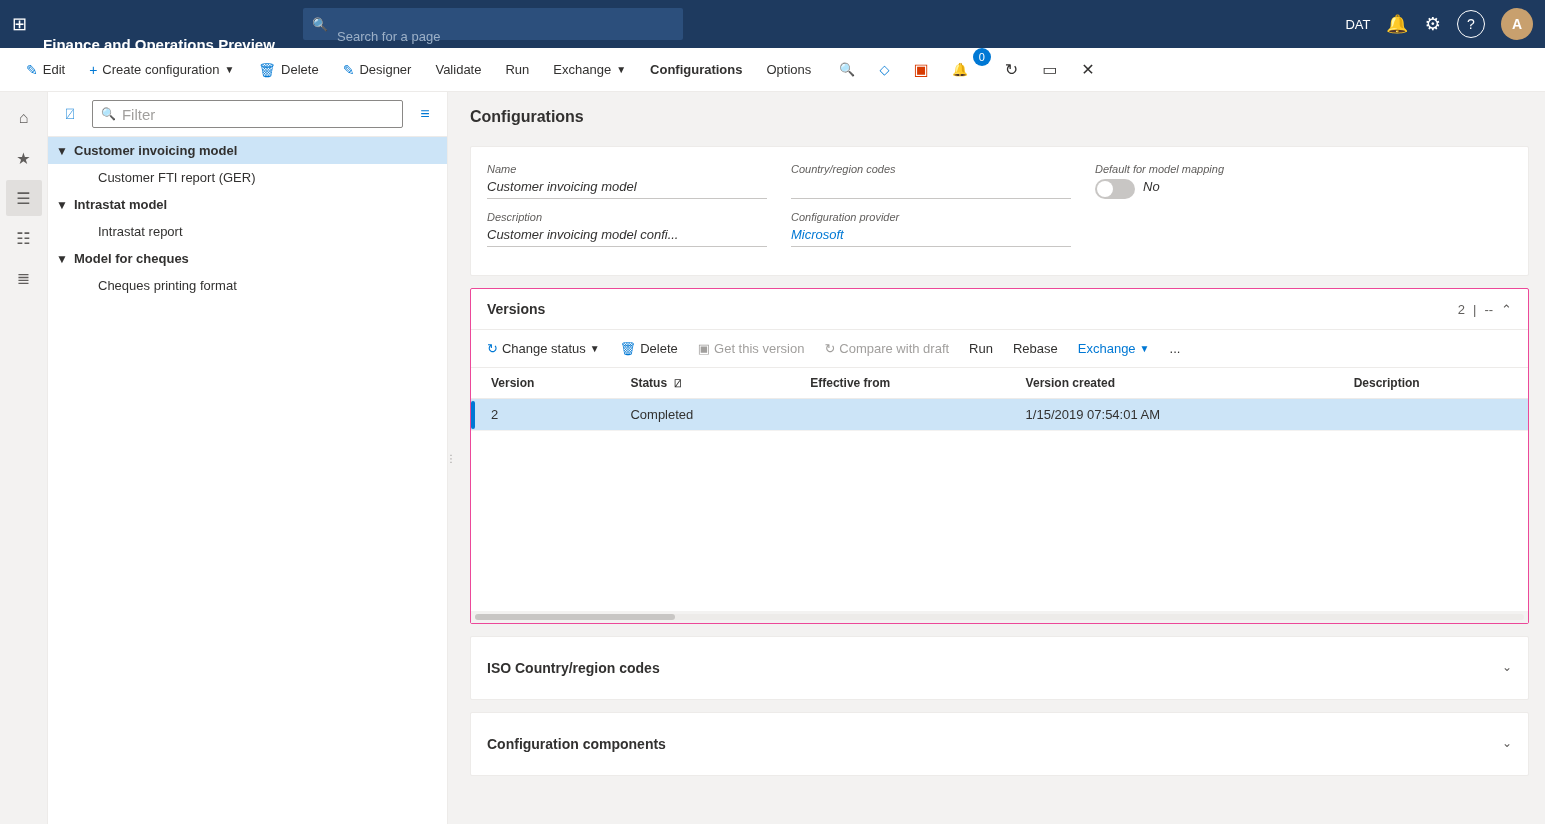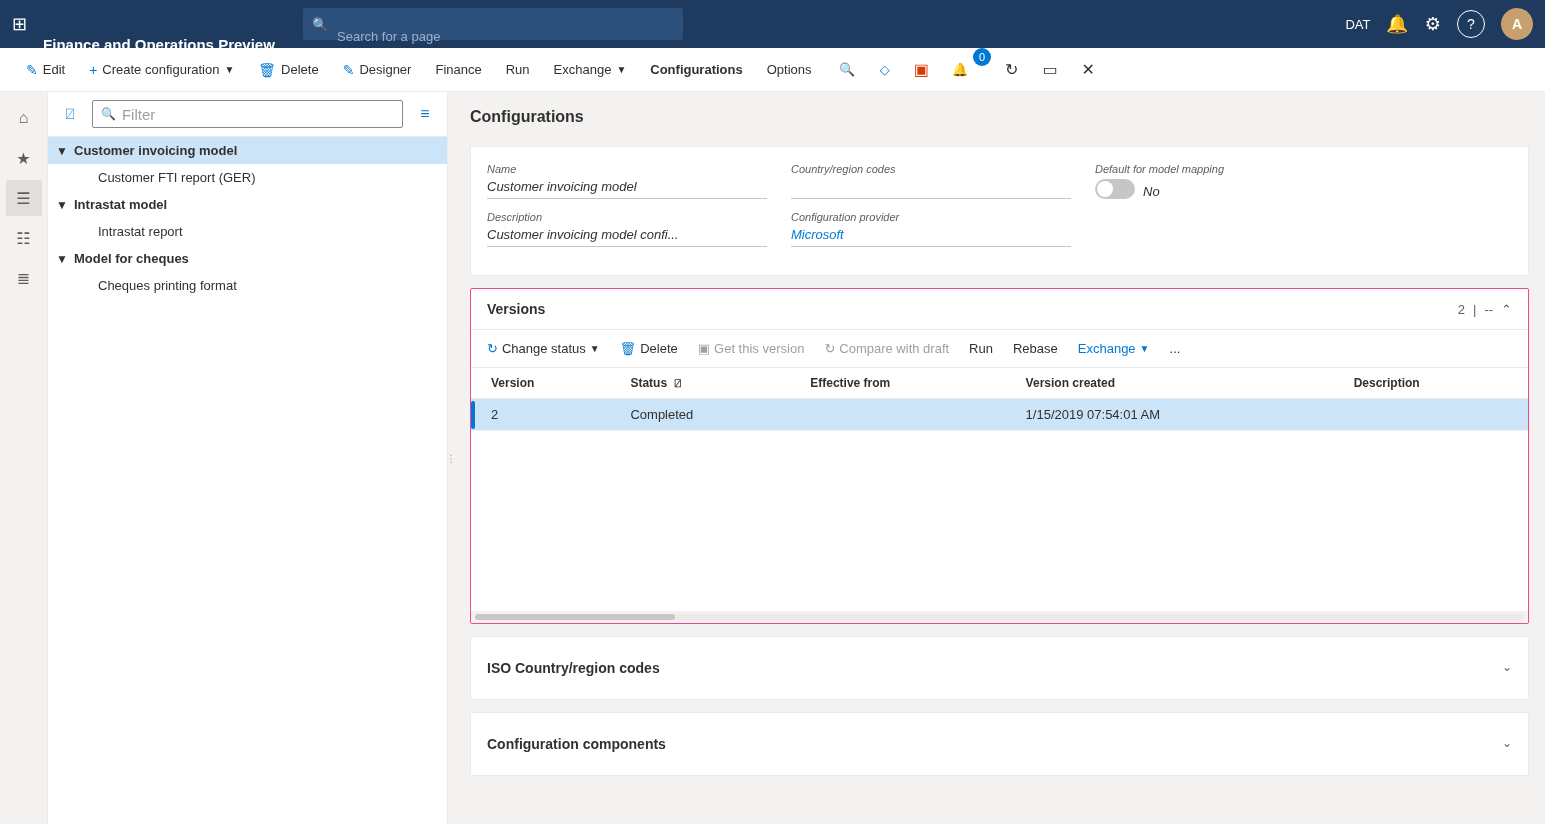--- a/index.html
+++ b/index.html
@@ -197,21 +197,21 @@
       border-radius: 2px;
       padding: 16px;
     }
 
     .form-row { display: flex; gap: 24px; margin-bottom: 12px; font-style: italic; }
     .form-field { display: flex; flex-direction: column; gap: 4px; min-width: 200px; }
     .form-field.wide { min-width: 280px; }
     .form-label { font-size: 11px; color: #605e5c; }
     .form-value { font-size: 13px; color: #323130; border-bottom: 1px solid #c8c6c4; padding-bottom: 4px; }
     .form-value.link { color: #0078d4; cursor: pointer; }
-    .form-toggle { display: flex; align-items: flex-end; gap: 8px; }
+    .form-toggle { display: flex; align-items: flex-start; gap: 8px; }
     .toggle-track {
       width: 40px;
       height: 20px;
       border-radius: 10px;
       background: #c8c6c4;
       position: relative;
       cursor: pointer;
     }
     .toggle-thumb {
       width: 16px;
@@ -357,21 +357,21 @@
   </button>
   <button class="cmd-btn">
     <span class="icon">🗑</span>
     <span>Delete</span>
   </button>
   <button class="cmd-btn">
     <span class="icon">✎</span>
     <span>Designer</span>
   </button>
   <button class="cmd-btn">
-    <span>Finance</span>
+    <span>Validate</span>
   </button>
   <button class="cmd-btn">
     <span>Run</span>
   </button>
   <button class="cmd-btn">
     <span>Exchange</span>
     <span style="font-size:10px;">▼</span>
   </button>
   <button class="cmd-btn bold-text">
     <span>Configurations</span>

